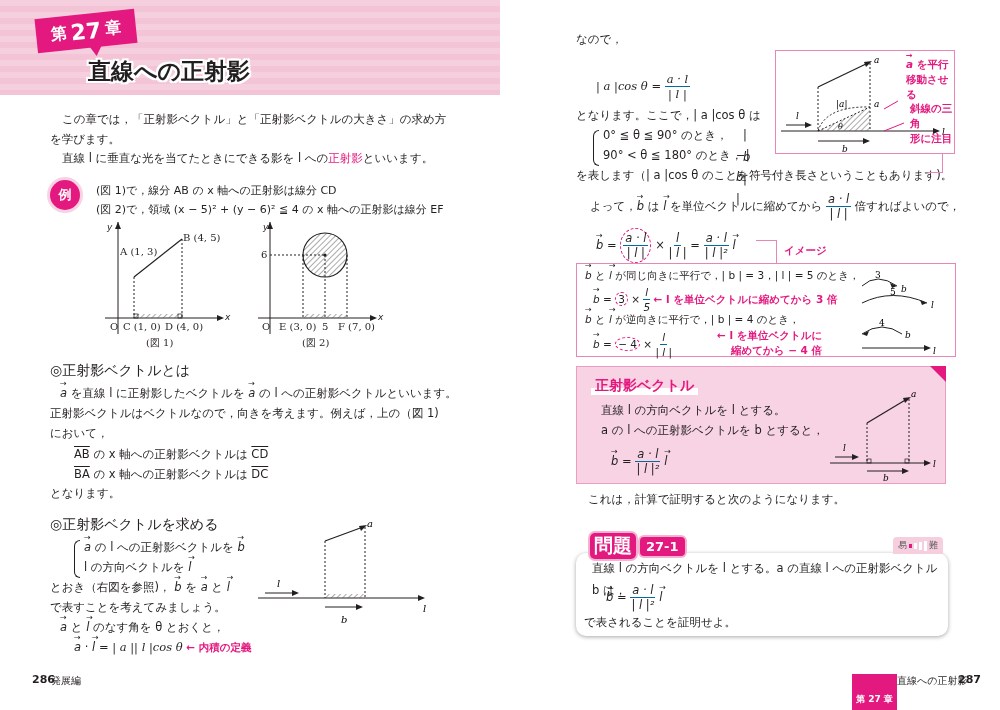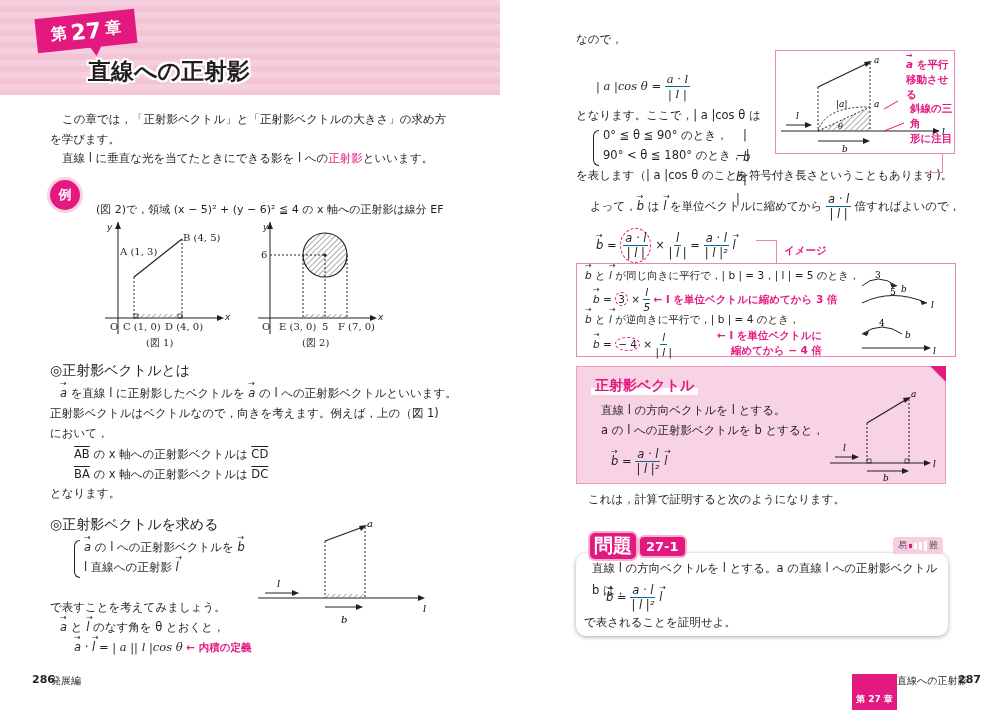--- a/index.html
+++ b/index.html
@@ -84,20 +84,21 @@
   </div>
   <div class="chapter-title">直線への正射影</div>
 
   <div class="para" style="left:62px; top:108px;">この章では，「正射影ベクトル」と「正射影ベクトルの大きさ」の求め方</div>
   <div class="para" style="left:50px; top:128px;">を学びます。</div>
   <div class="para" style="left:62px; top:147px;">
     <span>直線 l に垂直な光を当てたときにできる影を l への</span><span class="pink">正射影</span><span>といいます。</span>
   </div>
 
   <div class="rei-badge">例</div>
+  <div class="para" style="left:96px; top:180px; font-size:11px;">(図 1)で，線分 AB の x 軸への正射影は線分 CD</div>
   <div class="para" style="left:96px; top:199px; font-size:11px;">(図 2)で，領域 (x − 5)² + (y − 6)² ≦ 4 の x 軸への正射影は線分 EF</div>
 
   <svg class="abs" style="left:100px; top:222px;" width="130" height="125">
     <defs>
       <pattern id="hatch" width="4" height="4" patternUnits="userSpaceOnUse" patternTransform="rotate(45)">
         <line x1="0" y1="0" x2="0" y2="4" stroke="#555" stroke-width="1"></line>
       </pattern>
     </defs>
     <line x1="18" y1="0" x2="18" y2="112" stroke="#231f20" stroke-width="1"></line>
     <polygon points="18,0 15,7 21,7" fill="#231f20"></polygon>
@@ -159,21 +160,24 @@
     <span style="text-decoration:overline;">BA</span> <span>の x 軸への正射影ベクトルは</span> <span style="text-decoration:overline;">DC</span>
   </div>
   <div class="para" style="left:50px; top:482px;">となります。</div>
 
   <div class="heading" style="left:50px; top:516px;">◎正射影ベクトルを求める</div>
   <div class="abs" style="left:74px; top:540px; width:6px; height:38px; border:1px solid #231f20; border-right:none; border-radius:6px 0 0 6px;"></div>
   <div class="para" style="left:84px; top:536px;">
     <span class="vec">a</span> <span>の l への正射影ベクトルを</span> <span class="vec">b</span>
   </div>
   <div class="para" style="left:84px; top:556px;">
-    <span>l 直線への正射影</span> <span class="vec">l</span>
+    <span>l の方向ベクトルを</span> <span class="vec">l</span>
+  </div>
+  <div class="para" style="left:50px; top:576px;">
+    <span>とおき（右図を参照)，</span> <span class="vec">b</span> を <span class="vec">a</span> と <span class="vec">l</span>
   </div>
   <div class="para" style="left:50px; top:596px;">で表すことを考えてみましょう。</div>
   <div class="para" style="left:60px; top:616px;">
     <span class="vec">a</span> と <span class="vec">l</span> <span>のなす角を θ とおくと，</span>
   </div>
   <div class="para" style="left:74px; top:636px;">
     <span class="vec">a</span> · <span class="vec">l</span> <span style="font-family:'DejaVu Serif',serif; font-style:italic;">= | a || l |cos θ</span>
     <span class="note">← 内積の定義</span>
   </div>
 

